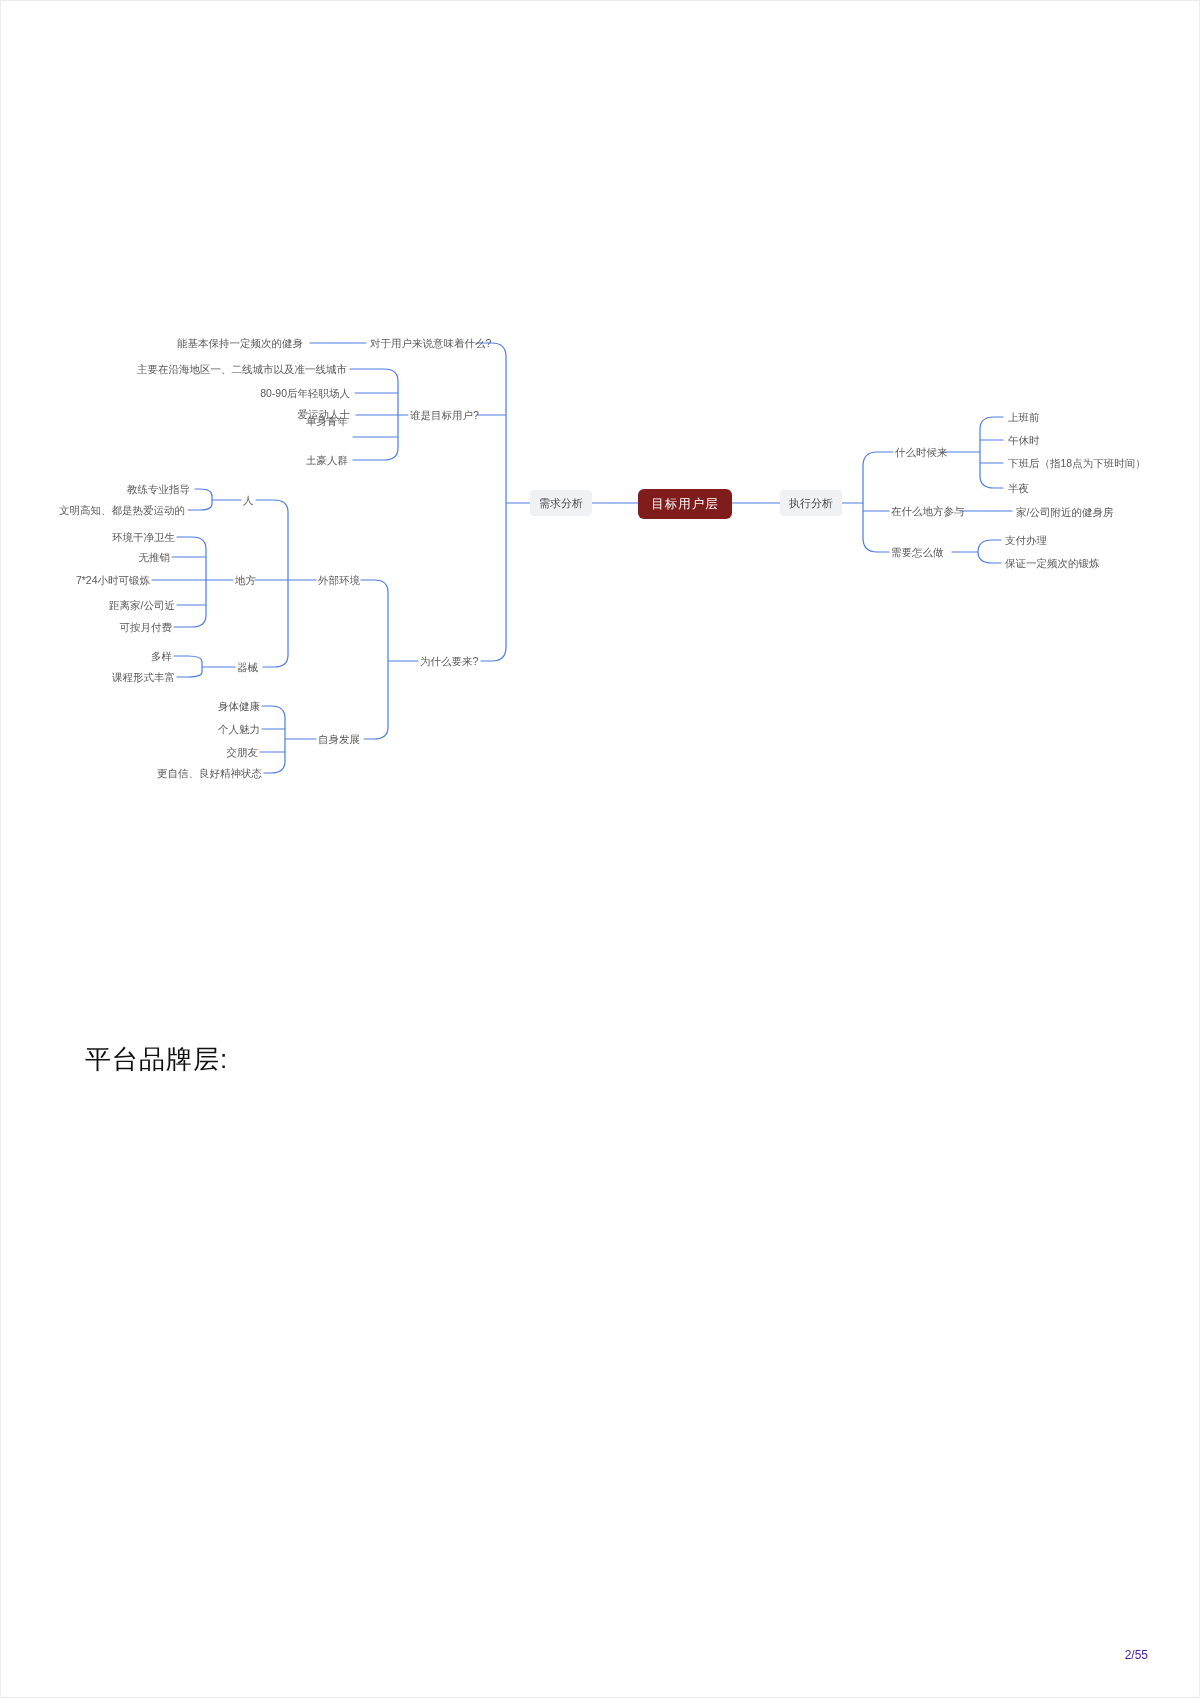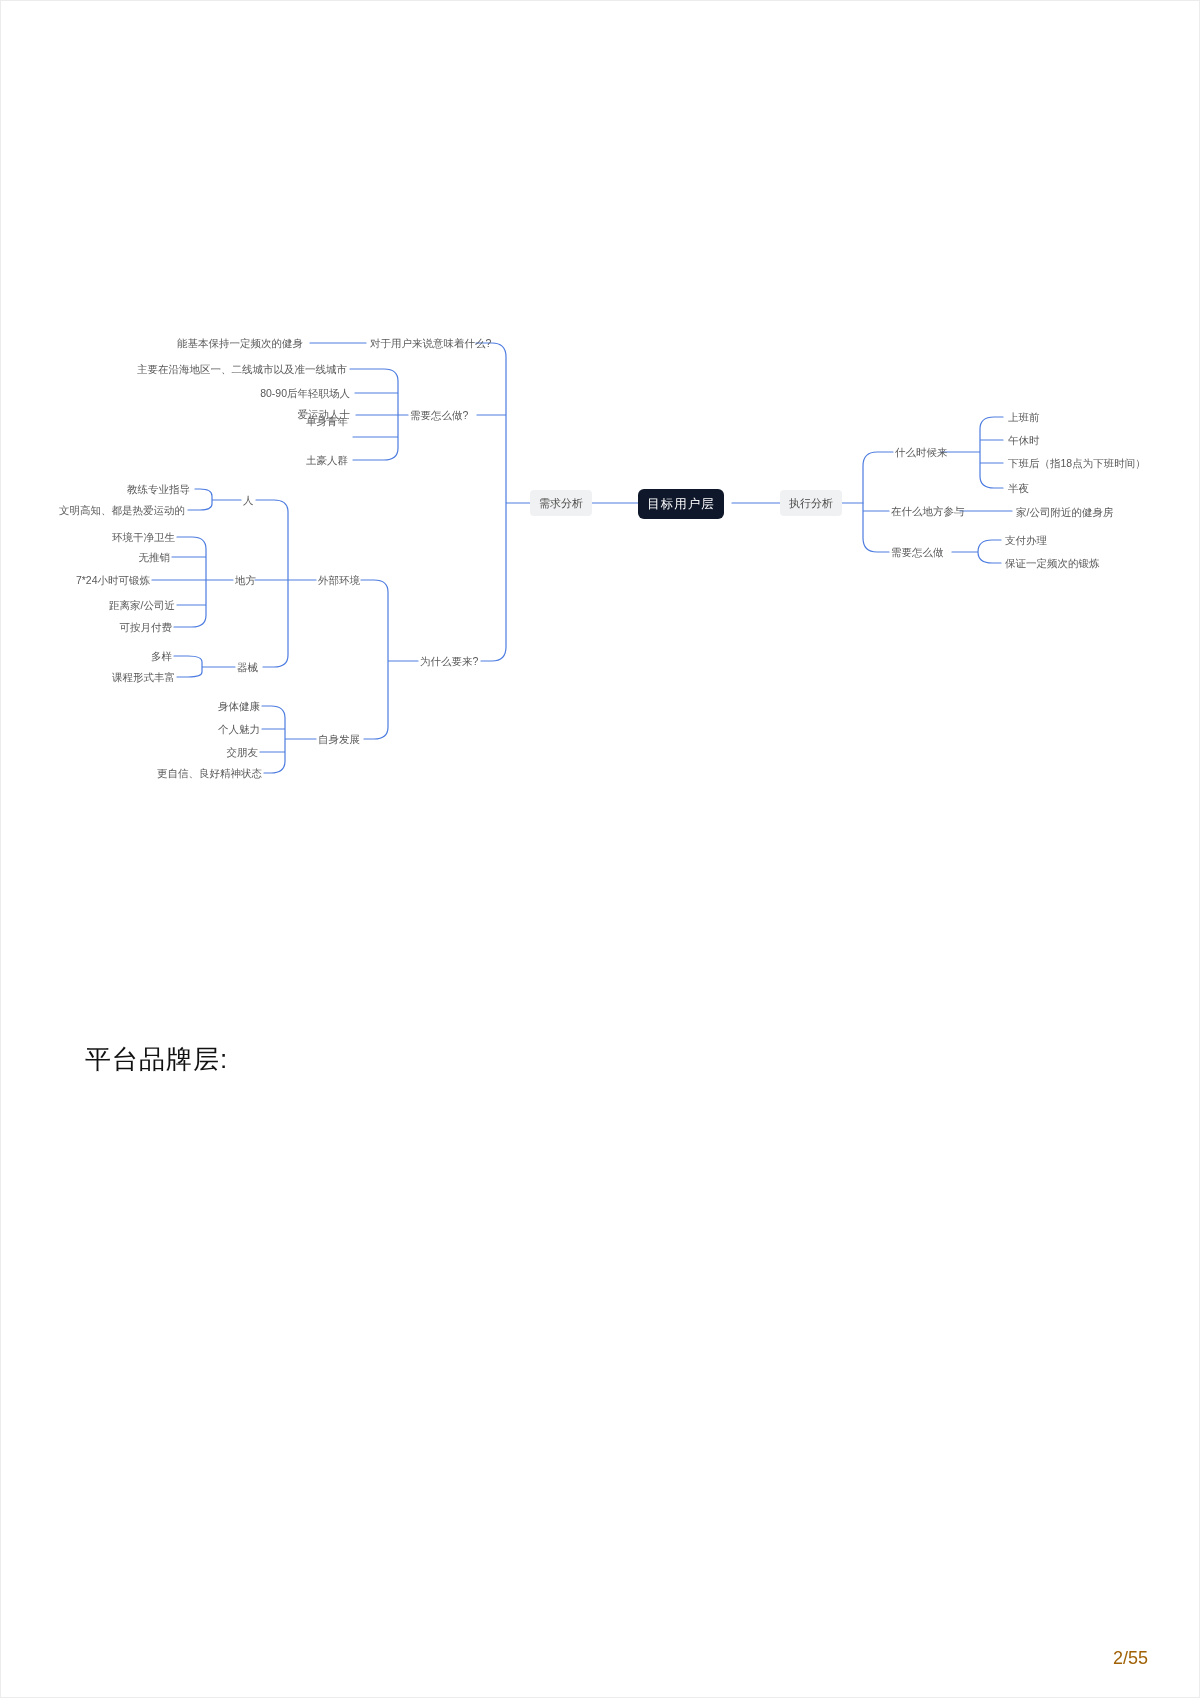--- a/index.html
+++ b/index.html
@@ -6,25 +6,25 @@
   html,body { width:1200px; height:1698px; background:#ffffff; font-family:"Liberation Sans", sans-serif; }
   .page { position:relative; width:1200px; height:1698px; background:#fff; overflow:hidden;
           box-shadow: inset 0 0 0 1px #ececec; }
   .mindmap { position:absolute; left:0; top:0; width:1200px; height:900px; }
   .mindmap svg { position:absolute; left:0; top:0; }
   .lbl { position:absolute; font-size:10.5px; line-height:14px; color:#595959; white-space:nowrap; }
   .node { position:absolute; display:flex; align-items:center; justify-content:center;
           white-space:nowrap; }
   .node.branch { width:62px; height:26px; background:#f0f1f2; border-radius:4px;
                  font-size:11px; color:#4a4a4a; }
-  .node.root { width:86px; height:30px; background:#0f172a; border-radius:6px;
+  .node.root { width:94px; height:30px; background:#7f1d1d; border-radius:6px;
                font-size:12.5px; color:#ffffff; letter-spacing:1px; }
   .section-heading { position:absolute; left:85px; top:1042px; font-size:26px; color:#111111;
                      letter-spacing:1px; font-weight:400; }
-  .pagenum { position:absolute; right:52px; top:1648px; font-size:18px; color:#a16207; }
+  .pagenum { position:absolute; right:52px; top:1648px; font-size:12px; color:#4c1d95; }
 </style>
 </head>
 <body>
 
 <div class="page">
 
   <div class="mindmap">
 
     <svg width="1200" height="900" viewBox="0 0 1200 900">
       <g fill="none" stroke="#4d7ce0" stroke-width="1.2" stroke-linecap="round">
@@ -60,21 +60,21 @@
     </svg>
 
     <div class="lbl" style="right:897px; top:336px;">能基本保持一定频次的健身</div>
     <div class="lbl" style="left:370px; top:336px;">对于用户来说意味着什么?</div>
 
     <div class="lbl" style="right:853px; top:362px;margin-left:16px;">主要在沿海地区一、二线城市以及准一线城市</div>
     <div class="lbl" style="right:850px; top:386px;">80-90后年轻职场人</div>
     <div class="lbl" style="right:850px; top:407px;">爱运动人士</div>
     <div class="lbl" style="right:852px; top:414px;">单身青年</div>
     <div class="lbl" style="right:852px; top:453px;">土豪人群</div>
-    <div class="lbl" style="left:410px; top:408px;">需要怎么做?</div>
+    <div class="lbl" style="left:410px; top:408px;">谁是目标用户?</div>
 
     <div class="lbl" style="right:1010px; top:482px;">教练专业指导</div>
     <div class="lbl" style="right:1015px; top:503px;">文明高知、都是热爱运动的</div>
     <div class="lbl" style="left:243px; top:493px;">人</div>
 
     <div class="lbl" style="right:1025px; top:530px;">环境干净卫生</div>
     <div class="lbl" style="right:1030px; top:550px;">无推销</div>
     <div class="lbl" style="right:1050px; top:573px;">7*24小时可锻炼</div>
     <div class="lbl" style="right:1025px; top:598px;">距离家/公司近</div>
     <div class="lbl" style="right:1028px; top:620px;">可按月付费</div>

